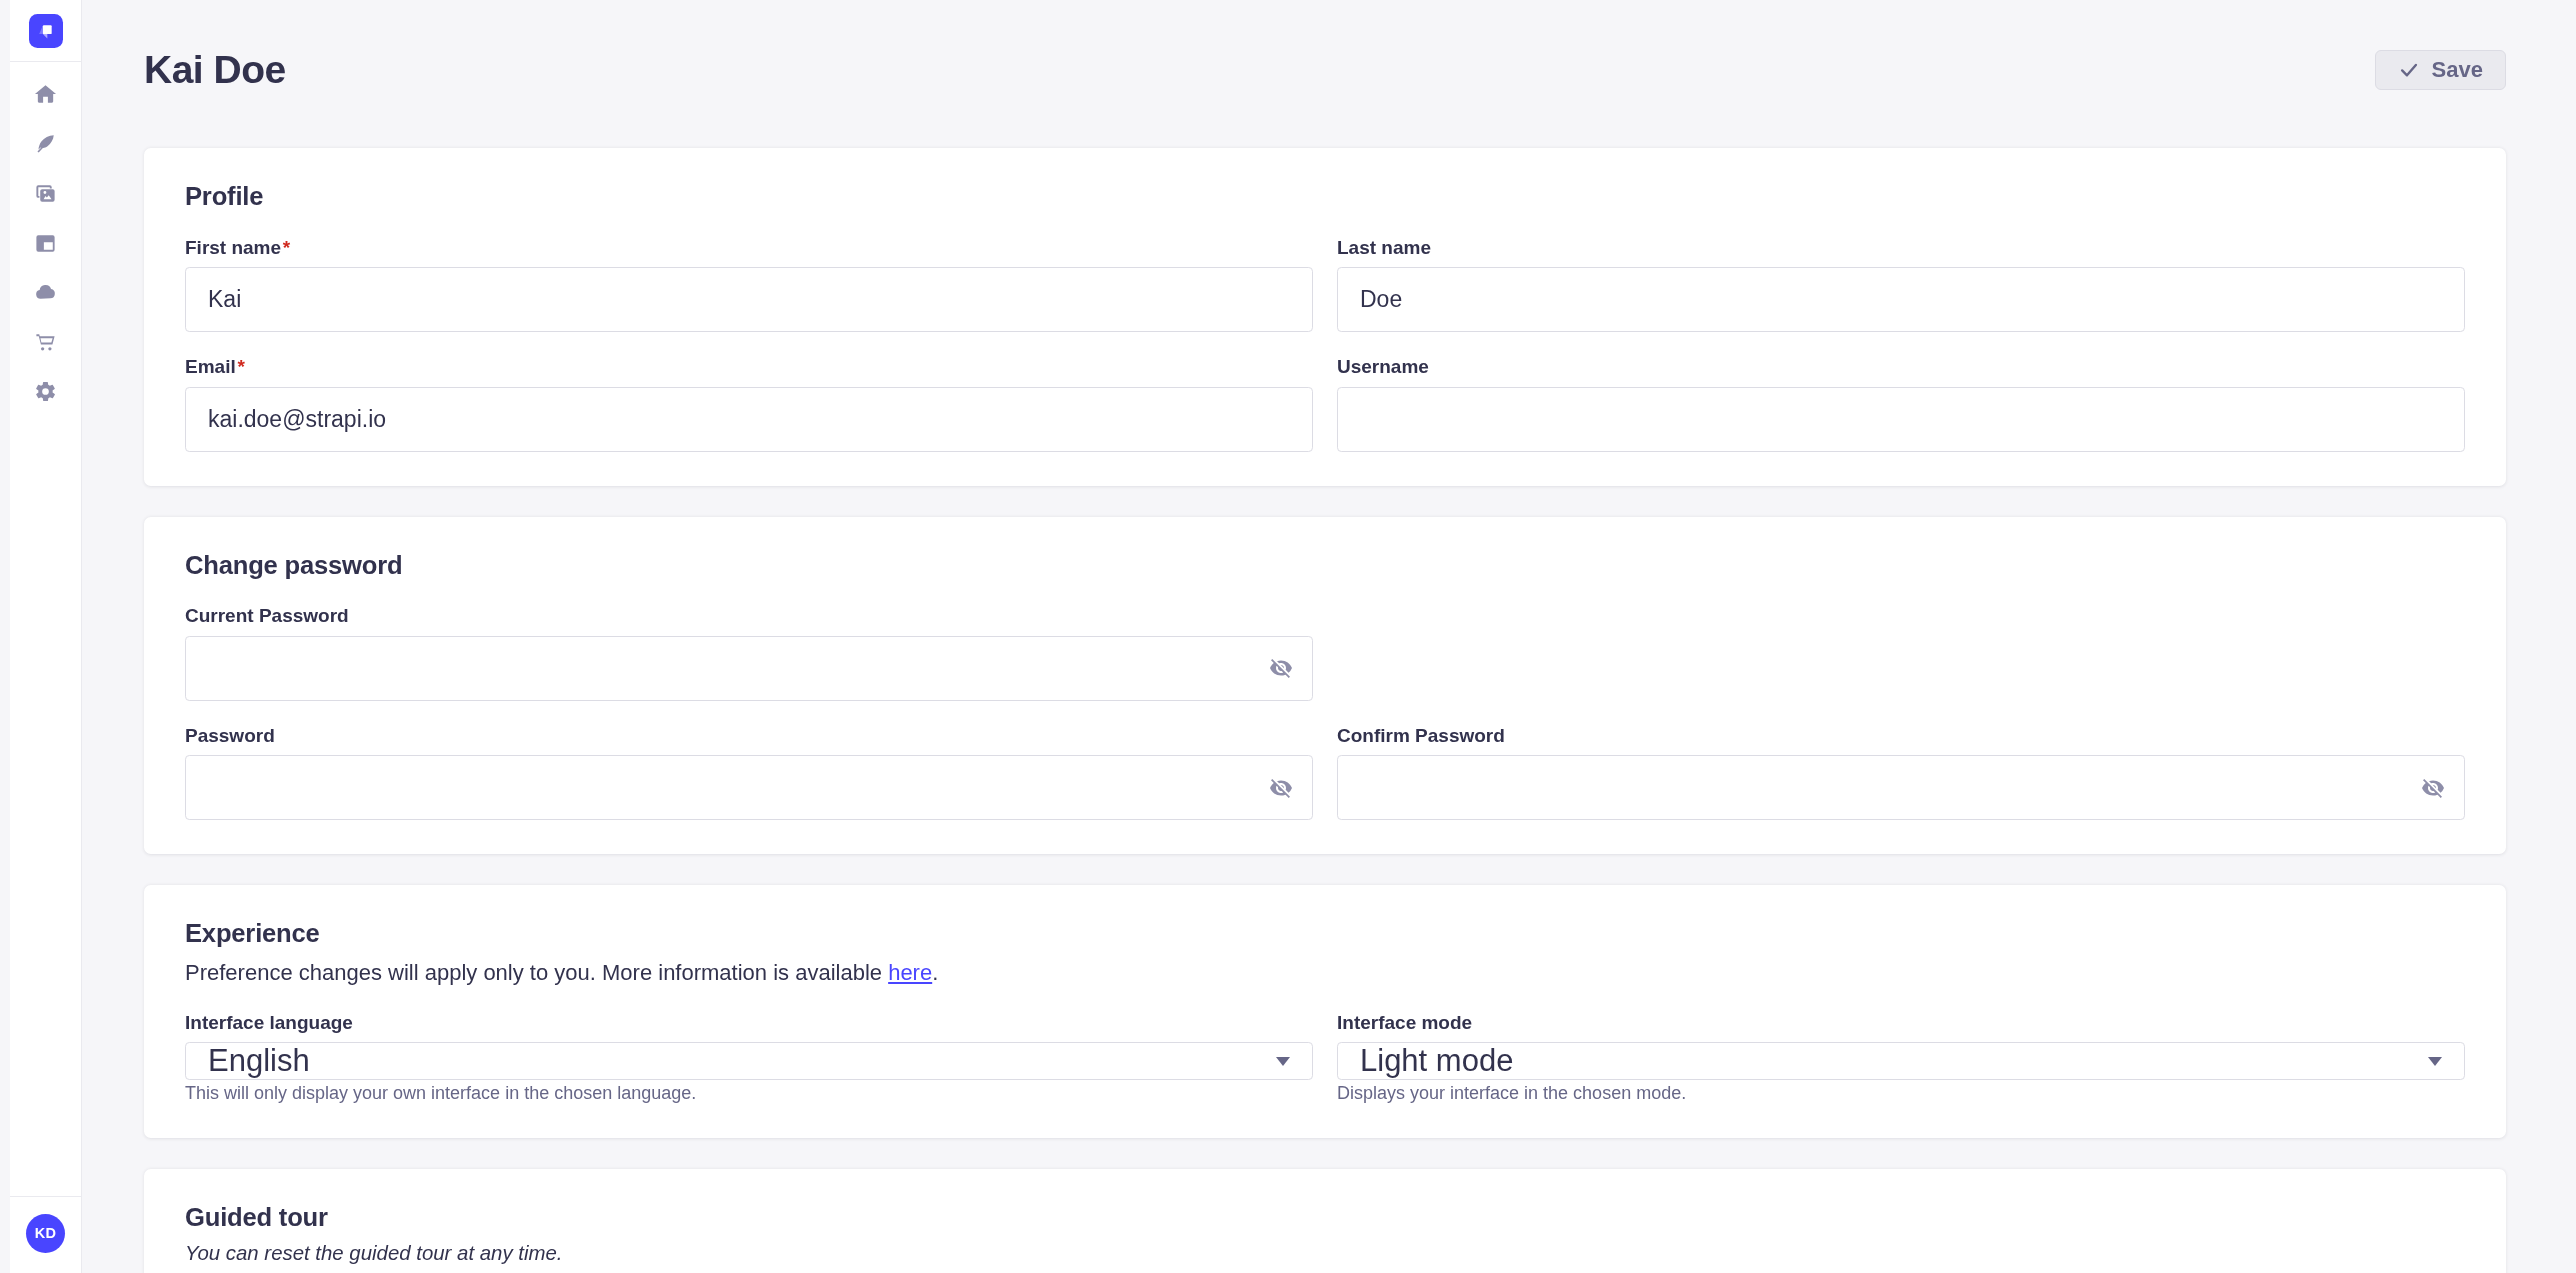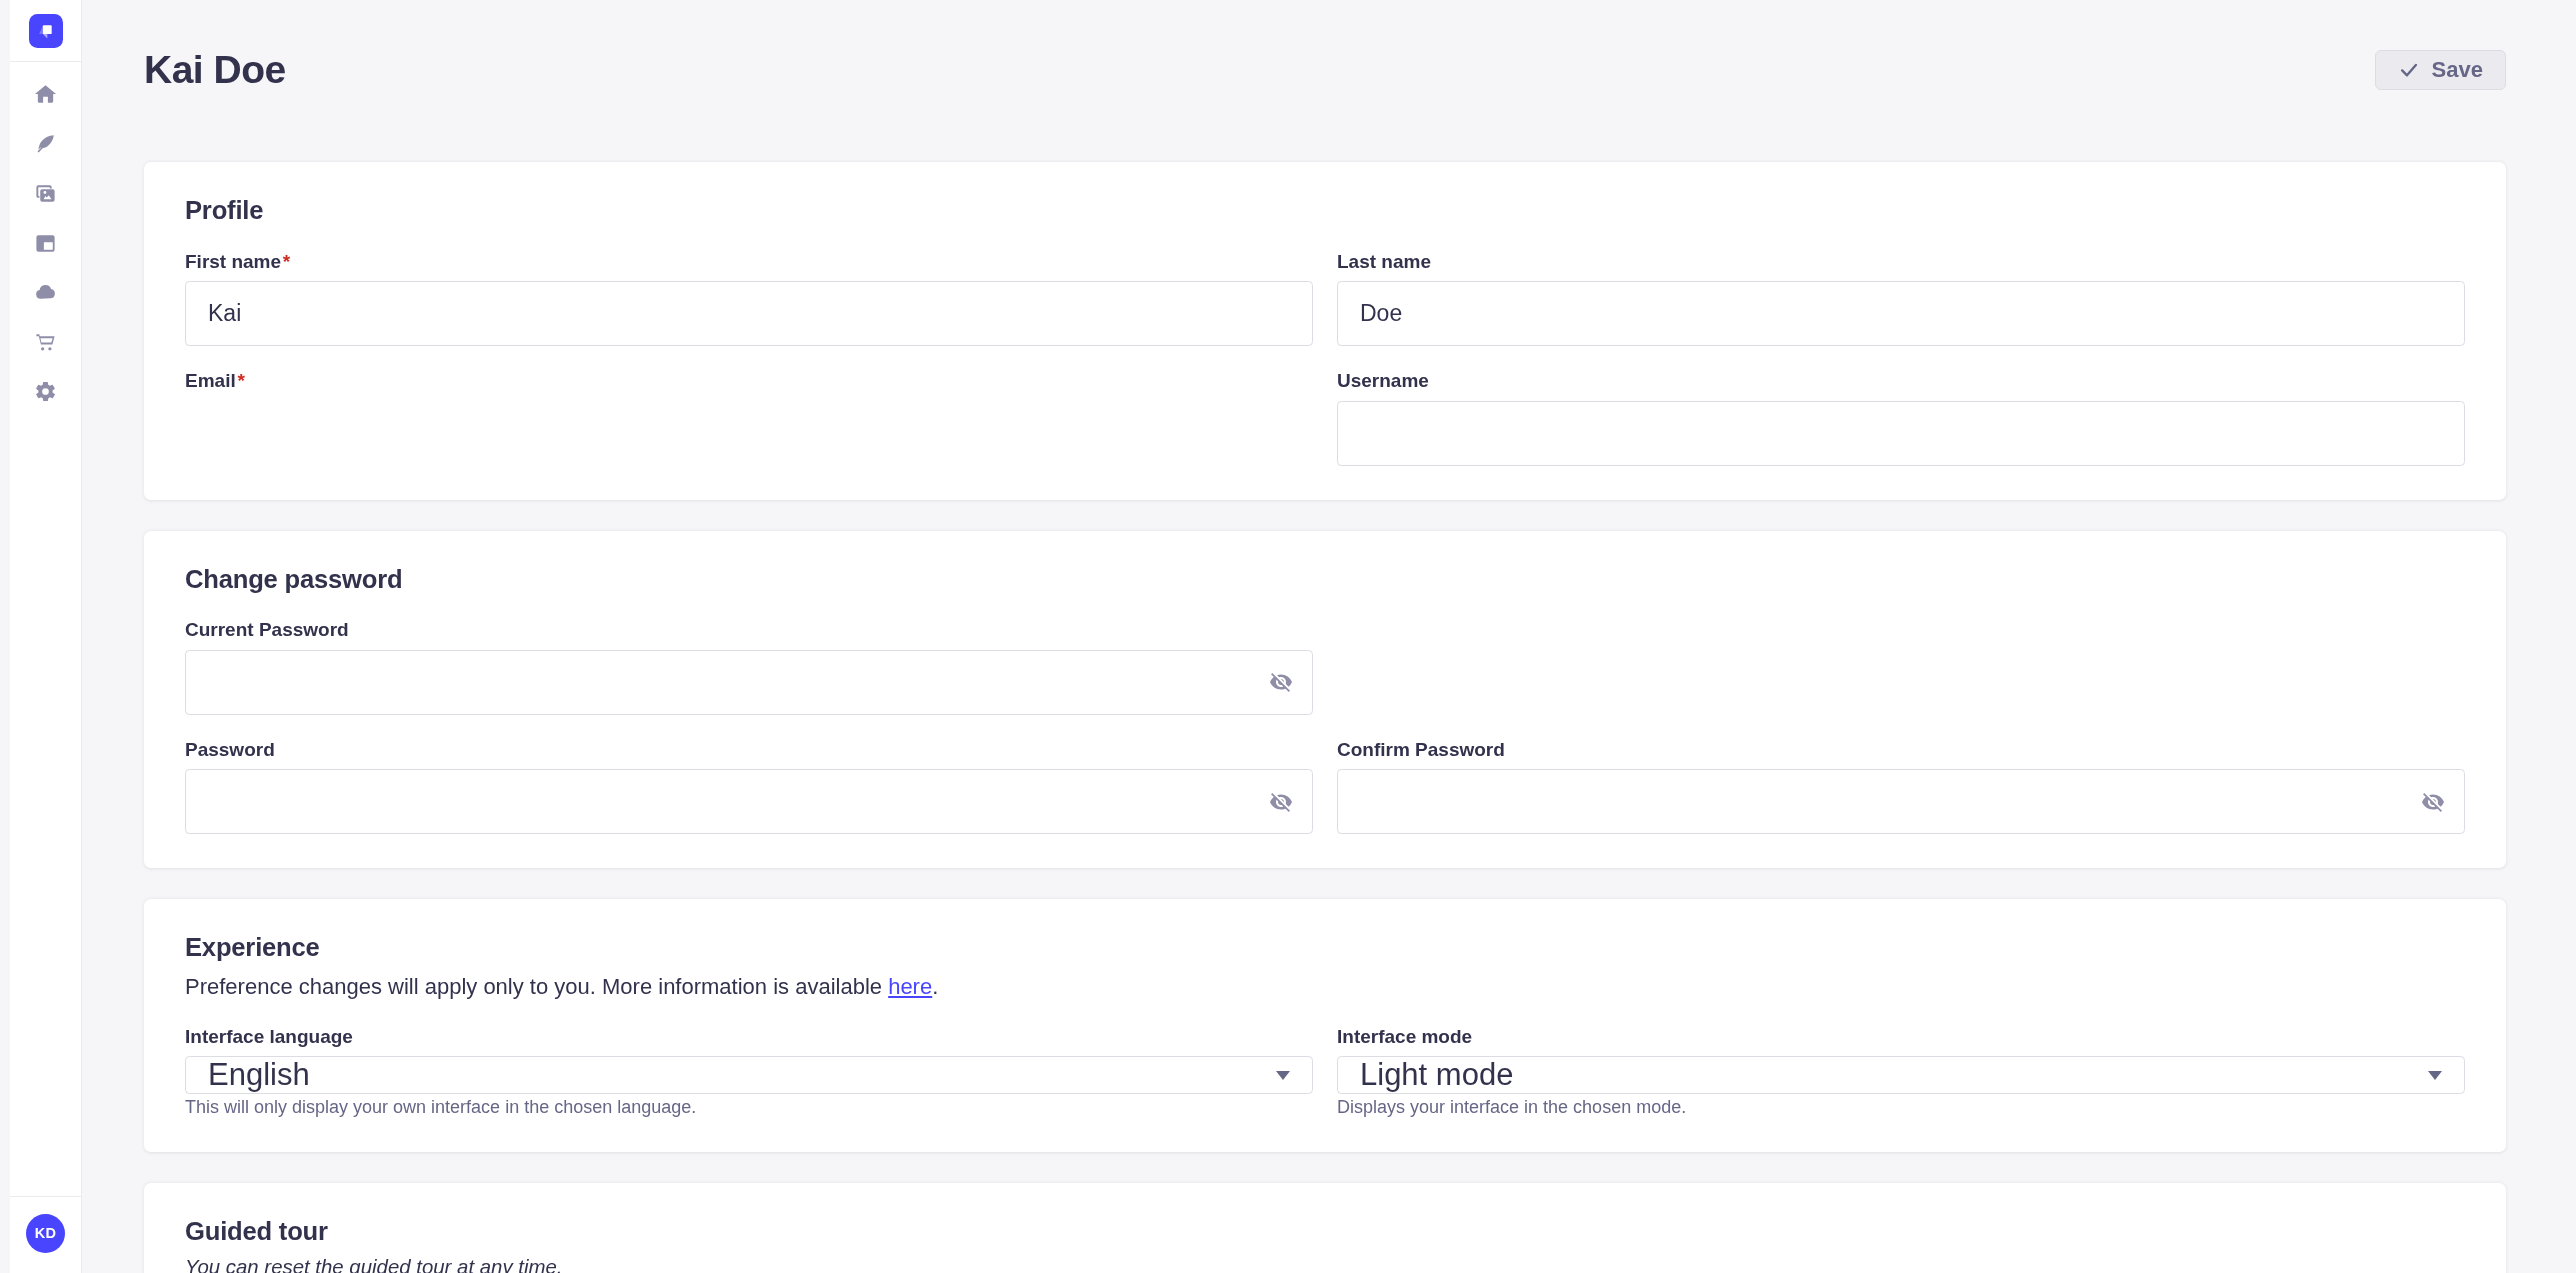--- a/index.html
+++ b/index.html
@@ -34,21 +34,21 @@
     display:flex; justify-content:center;
   }
   .avatar {
     width:39px; height:39px; border-radius:50%; background:#4945ff;
     color:#ffffff; font-size:14.5px; font-weight:bold;
     display:flex; align-items:center; justify-content:center; cursor:pointer; letter-spacing:0.4px;
   }
 
   
   .main { margin-left:72px; padding:48px 70px 0 72px; }
-  .page-header { display:flex; align-items:center; justify-content:space-between; margin-bottom:70px; }
+  .page-header { display:flex; align-items:center; justify-content:space-between; margin-bottom:56px; }
   .page-title { font-size:39px; font-weight:bold; letter-spacing:-0.5px; color:#32324d; }
   .save-btn {
     display:flex; align-items:center; gap:12px;
     height:40px; padding:0 22px;
     background:#eaeaef; border:0.9px solid #dcdce4; border-radius:6px;
     font-family:inherit; font-size:22px; font-weight:600; color:#666687;
     cursor:default;
   }
   .save-btn svg { width:22px; height:22px; stroke:#666687; }
 
@@ -184,20 +184,21 @@
       <div class="field">
         <label><span>First name</span><span class="req">*</span></label>
         <input class="text-input" type="text" value="Kai" style="">
       </div>
       <div class="field">
         <label><span>Last name</span></label>
         <input class="text-input" type="text" value="Doe" style="">
       </div>
       <div class="field">
         <label><span>Email</span><span class="req">*</span></label>
+        <input class="text-input" type="text" value="kai.doe@strapi.io" style="">
       </div>
       <div class="field">
         <label><span>Username</span></label>
         <input class="text-input" type="text" value="" style="">
       </div>
     </div>
   </section>
 
   <section class="card">
     <h2>Change password</h2>

